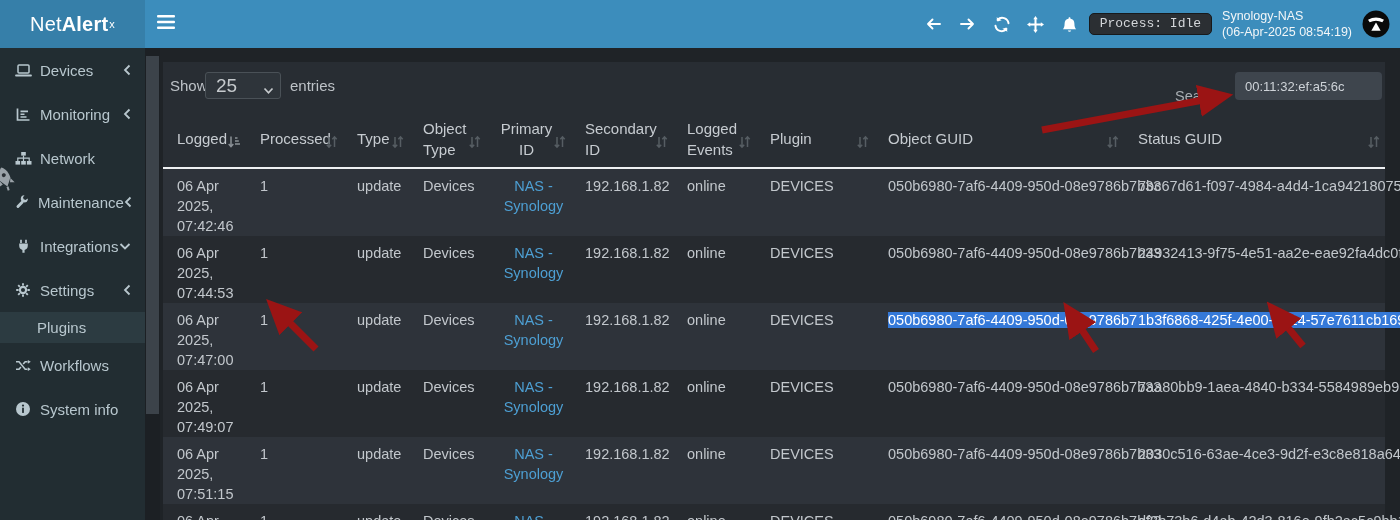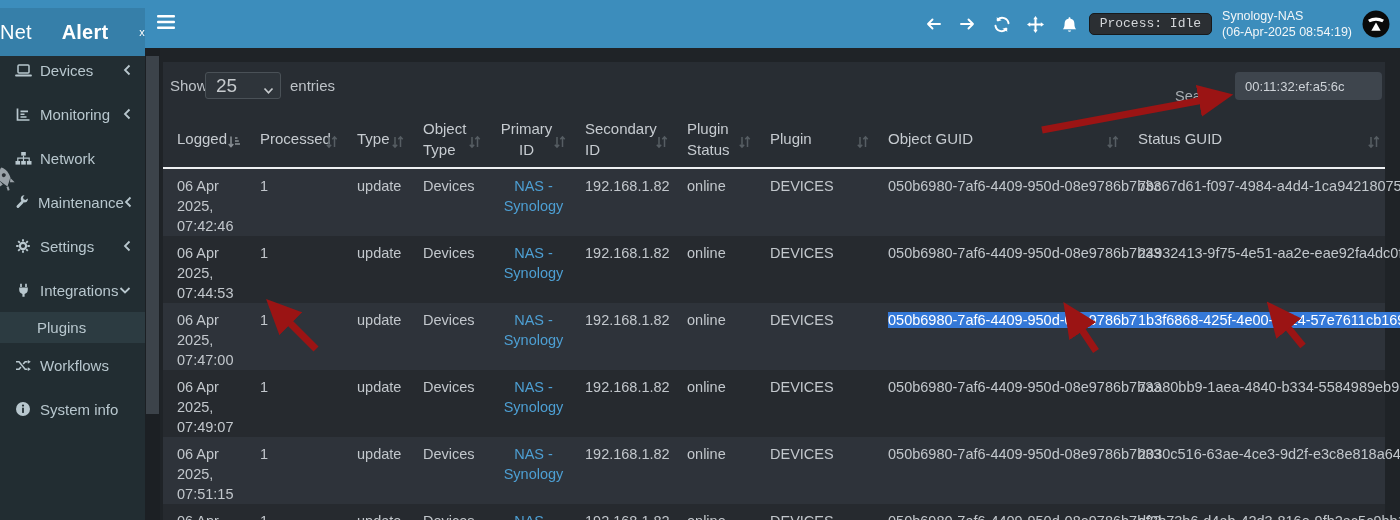--- a/index.html
+++ b/index.html
@@ -3,21 +3,21 @@
 <meta charset="utf-8">
 <style>
   * { margin:0; padding:0; box-sizing:border-box; }
   html,body { width:1400px; height:520px; overflow:hidden; background:#1f2327;
               font-family:"Liberation Sans","DejaVu Sans",sans-serif; }
   body { position:relative; color:#c2c7cc; }
 
   
   .topbar { position:absolute; top:0; left:0; width:1400px; height:48px; background:#3c8dbc; z-index:10; }
   .logo { position:absolute; top:0; left:0; width:145px; height:48px; background:#367fa9;
-          color:#fff; font-size:20px; display:flex; align-items:center; justify-content:space-between; letter-spacing:.2px;margin-top:8px; }
+          color:#fff; font-size:20px; display:flex; align-items:center; justify-content:center; letter-spacing:.2px; }
   .logo b { font-weight:bold; }
   .logo sup { font-size:11px; margin-left:1px; }
   .hamburger { position:absolute; left:157px; top:14px; width:18px; height:20px; cursor:pointer; }
   .tb-icons { position:absolute; right:0; top:0; height:48px; display:flex; align-items:center; }
   .tb-btn { width:34px; height:48px; display:flex; align-items:center; justify-content:center; cursor:pointer; }
   .proc-badge { height:22px; margin:0 6px 0 2px; padding:2px 10px 3px;
                 background:#2b2f33; border:1px solid #17191b; border-radius:5px;
                 font-family:Liberation Mono, monospace; font-size:13px; color:#d4d7da; white-space:pre; }
   .hostinfo { margin:0 10px 0 4px; font-size:12.5px; line-height:16px; color:#f2f6f8; }
   .avatar { width:28px; height:28px; margin-right:10px; border-radius:50%; overflow:hidden; }
@@ -178,45 +178,45 @@
           <rect x="1.6" y="8.9" width="8.8" height="2.9" rx="1.45" transform="rotate(-45 6 10.3)" fill="#b8c7ce"></rect>
         </svg>
       </span>
     <span class="lbl" data-name="sidebar-label-maintenance">Maintenance</span>
     <span class="chev" data-name="chevron-left-icon">
         <svg width="8" height="12" viewBox="0 0 8 12">
           <polyline points="6.5,1.5 2,6 6.5,10.5" fill="none" stroke="#b8c7ce" stroke-width="1.8"></polyline>
         </svg>
       </span>
   </div>
+  <div class="side-item" data-name="sidebar-item-integrations">
+    <span class="icn" data-name="plug-icon">
+        <svg width="15" height="15" viewBox="0 0 15 15">
+          <path d="M5 0.8v3.2M10 0.8v3.2" stroke="#b8c7ce" stroke-width="1.7"></path>
+          <path d="M3.2 4.4h8.6v2.4a4.3 4.3 0 0 1-3.2 4.1v2.9H6.4v-2.9a4.3 4.3 0 0 1-3.2-4.1z" fill="#b8c7ce"></path>
+        </svg>
+      </span>
+    <span class="lbl" data-name="sidebar-label-integrations">Integrations</span>
+    <span class="chev" data-name="chevron-down-icon">
+        <svg width="12" height="9" viewBox="0 0 12 9">
+          <polyline points="1.5,2 6,6.5 10.5,2" fill="none" stroke="#b8c7ce" stroke-width="1.8"></polyline>
+        </svg>
+      </span>
+  </div>
   <div class="side-item" data-name="sidebar-item-settings">
     <span class="icn" data-name="gear-icon">
         <svg width="16" height="16" viewBox="0 0 16 16">
           <circle cx="8" cy="8" r="3.1" fill="none" stroke="#b8c7ce" stroke-width="2.1"></circle>
           <path d="M8 1.2V3.6M8 12.4v2.4M1.2 8h2.4M12.4 8h2.4M3.2 3.2l1.7 1.7M11.1 11.1l1.7 1.7M12.8 3.2l-1.7 1.7M4.9 11.1l-1.7 1.7" stroke="#b8c7ce" stroke-width="1.9"></path>
         </svg>
       </span>
     <span class="lbl" data-name="sidebar-label-settings">Settings</span>
     <span class="chev" data-name="chevron-left-icon">
         <svg width="8" height="12" viewBox="0 0 8 12">
           <polyline points="6.5,1.5 2,6 6.5,10.5" fill="none" stroke="#b8c7ce" stroke-width="1.8"></polyline>
-        </svg>
-      </span>
-  </div>
-  <div class="side-item" data-name="sidebar-item-integrations">
-    <span class="icn" data-name="plug-icon">
-        <svg width="15" height="15" viewBox="0 0 15 15">
-          <path d="M5 0.8v3.2M10 0.8v3.2" stroke="#b8c7ce" stroke-width="1.7"></path>
-          <path d="M3.2 4.4h8.6v2.4a4.3 4.3 0 0 1-3.2 4.1v2.9H6.4v-2.9a4.3 4.3 0 0 1-3.2-4.1z" fill="#b8c7ce"></path>
-        </svg>
-      </span>
-    <span class="lbl" data-name="sidebar-label-integrations">Integrations</span>
-    <span class="chev" data-name="chevron-down-icon">
-        <svg width="12" height="9" viewBox="0 0 12 9">
-          <polyline points="1.5,2 6,6.5 10.5,2" fill="none" stroke="#b8c7ce" stroke-width="1.8"></polyline>
         </svg>
       </span>
   </div>
   <div class="submenu" data-name="integrations-submenu">
     <div class="sub-item" data-name="sidebar-item-plugins">
         <span data-name="sidebar-label-plugins">Plugins</span>
       </div>
   </div>
   <div class="side-item" data-name="sidebar-item-workflows">
     <span class="icn" data-name="shuffle-icon">
@@ -308,21 +308,21 @@
         <th class="center" data-name="column-header-primary-id"><span>Primary ID</span>
           <span class="sort-icn" data-name="sort-both-icon"><svg width="13" height="14" viewBox="0 0 13 14">
                 <path d="M4 2v10M1.8 9.7L4 12.2 6.2 9.7" fill="none" stroke="#565d63" stroke-width="1.5"></path>
                 <path d="M9.5 12V2M7.3 4.3L9.5 1.8l2.2 2.5" fill="none" stroke="#565d63" stroke-width="1.5"></path>
               </svg></span></th>
         <th data-name="column-header-secondary-id"><span>Secondary ID</span>
           <span class="sort-icn" data-name="sort-both-icon"><svg width="13" height="14" viewBox="0 0 13 14">
                 <path d="M4 2v10M1.8 9.7L4 12.2 6.2 9.7" fill="none" stroke="#565d63" stroke-width="1.5"></path>
                 <path d="M9.5 12V2M7.3 4.3L9.5 1.8l2.2 2.5" fill="none" stroke="#565d63" stroke-width="1.5"></path>
               </svg></span></th>
-        <th data-name="column-header-logged-status"><span>Plugin Status</span>
+        <th data-name="column-header-logged-status"><span>Logged Events</span>
           <span class="sort-icn" data-name="sort-both-icon"><svg width="13" height="14" viewBox="0 0 13 14">
                 <path d="M4 2v10M1.8 9.7L4 12.2 6.2 9.7" fill="none" stroke="#565d63" stroke-width="1.5"></path>
                 <path d="M9.5 12V2M7.3 4.3L9.5 1.8l2.2 2.5" fill="none" stroke="#565d63" stroke-width="1.5"></path>
               </svg></span></th>
         <th data-name="column-header-plugin"><span>Plugin</span>
           <span class="sort-icn" data-name="sort-both-icon"><svg width="13" height="14" viewBox="0 0 13 14">
                 <path d="M4 2v10M1.8 9.7L4 12.2 6.2 9.7" fill="none" stroke="#565d63" stroke-width="1.5"></path>
                 <path d="M9.5 12V2M7.3 4.3L9.5 1.8l2.2 2.5" fill="none" stroke="#565d63" stroke-width="1.5"></path>
               </svg></span></th>
         <th data-name="column-header-object-guid"><span>Object GUID</span>

